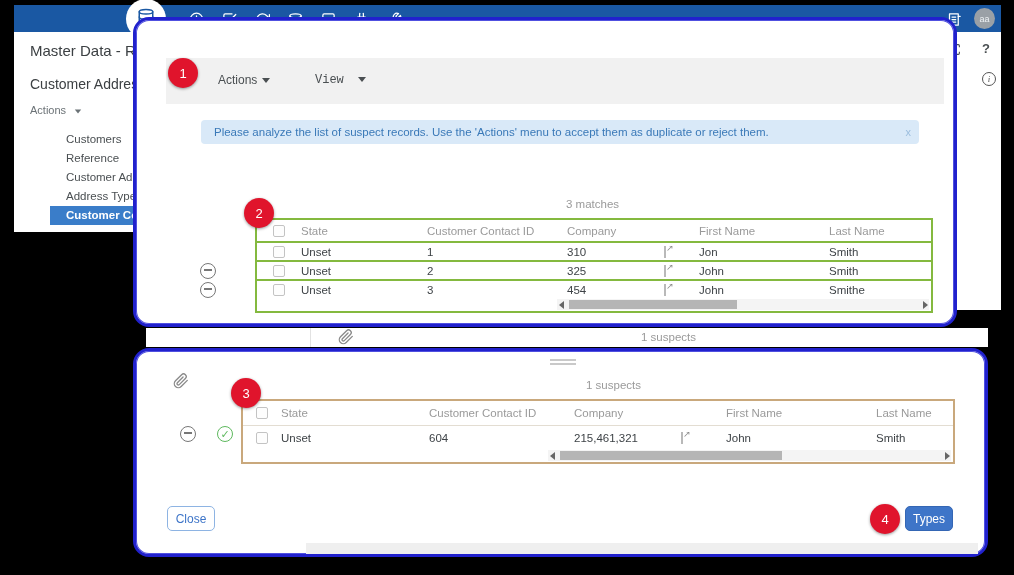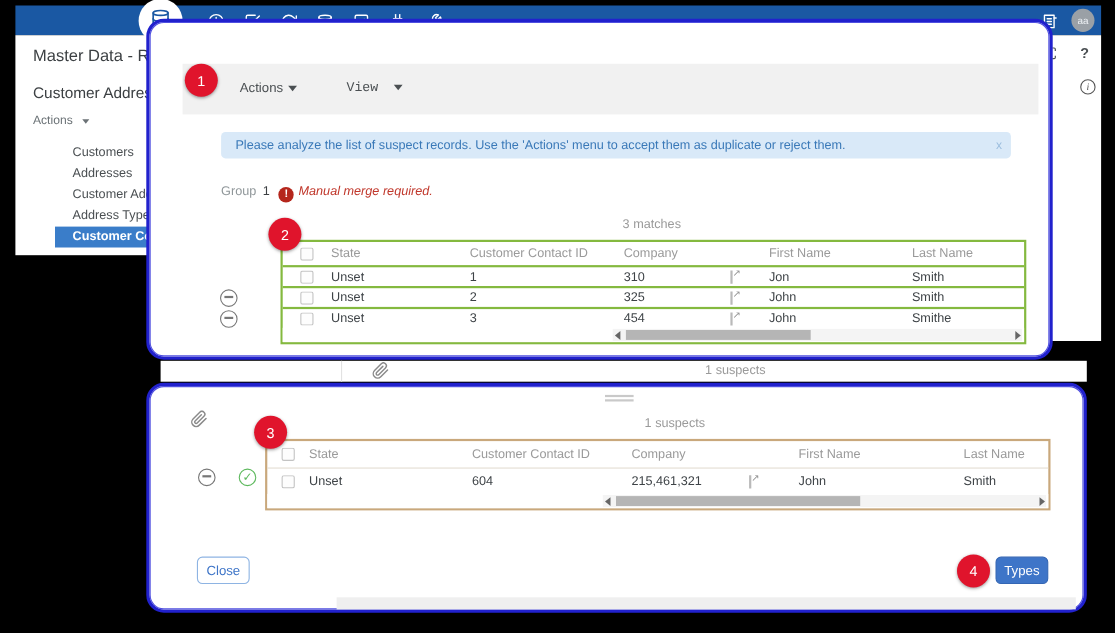--- a/index.html
+++ b/index.html
@@ -79,21 +79,21 @@
   .between { position:absolute; left:146px; top:328px; width:842px; height:19px; background:#fff; }
   .between .vline { position:absolute; left:164px; top:0; bottom:0; width:1px; background:#e2e2e2; }
 
   
   .drag-handle { position:absolute; left:414px; top:8px; width:26px; cursor:grab; }
   .drag-handle div { height:2px; background:#c9c9c9; margin-bottom:2px; }
   .footer-strip { position:absolute; left:170px; top:192px; width:672px; height:11px; background:#efefef; }
 
   
   .btn { position:absolute; height:25px; border-radius:5px; font-size:12px; display:flex; align-items:center; justify-content:center; cursor:pointer; }
-  .btn-close { left:43px; top:155px; width:48px; background:#fff; border:1px solid #8eb4e3; color:#3e75c8; }
+  .btn-close { left:31px; top:155px; width:48px; background:#fff; border:1px solid #8eb4e3; color:#3e75c8; }
   .btn-merge { left:769px; top:155px; width:48px; background:#3e75c8; border:1px solid #3466b4; color:#fff; }
 
   
   .badge { position:absolute; width:30px; height:30px; border-radius:50%; background:#e0142c; color:#fff; font-size:13px; display:flex; align-items:center; justify-content:center; box-shadow:0 1px 3px rgba(0,0,0,.4); z-index:50; }
 </style>
 </head>
 <body>
 
 <div class="screen">
 
@@ -159,21 +159,21 @@
     </div>
     <div class="avatar">aa</div>
   </div>
 
   <div class="sidebar">
     <div class="sb-title">Master Data - Refere</div>
     <div class="sb-sub">Customer Addresses</div>
     <div class="sb-actions"><span>Actions</span> <span class="caret" style="border-top-color:#6b7276; transform:scale(.8);"></span></div>
     <div class="sb-list">
       <div class="sb-item">Customers</div>
-      <div class="sb-item">Addresses</div>
+      <div class="sb-item">Reference</div>
       <div class="sb-item">Customer Addresses</div>
       <div class="sb-item">Address Types Reference</div>
       <div class="sb-item sel">Customer Contacts</div>
     </div>
   </div>
 
   <div class="ws-strip">
     <div class="ws-ico maximize-ico" style="left:18px; top:10px;">
       <svg viewBox="0 0 24 24">
           <path d="M8 3H5a2 2 0 0 0-2 2v3"></path>
@@ -191,23 +191,20 @@
     <div class="toolbar">
       <div class="tb-item" style="left:52px;"><span>Actions</span><span class="caret"></span></div>
       <div class="tb-item" style="left:149px;font-family:Liberation Mono, monospace;"><span>View</span><span class="caret" style="margin-left:14px;"></span></div>
     </div>
 
     <div class="notice">
       <span>Please analyze the list of suspect records. Use the 'Actions' menu to accept them as duplicate or reject them.</span>
       <span class="notice-x">x</span>
     </div>
 
-    <div class="group-line">
-      <span class="group-lbl">Group</span><span class="group-num">1</span><span class="err-ico">!</span><span class="group-warn">Manual merge required.</span>
-    </div>
 
     <div class="t-caption" style="left:430px; top:178px;">3 matches</div>
 
     <div class="minus-ico" style="left:64px; top:243px;"></div>
     <div class="minus-ico" style="left:64px; top:262px;"></div>
 
     <div class="gtable t1">
       <div class="trow thead">
         <span class="cell c0">
             <span class="cb"></span>

